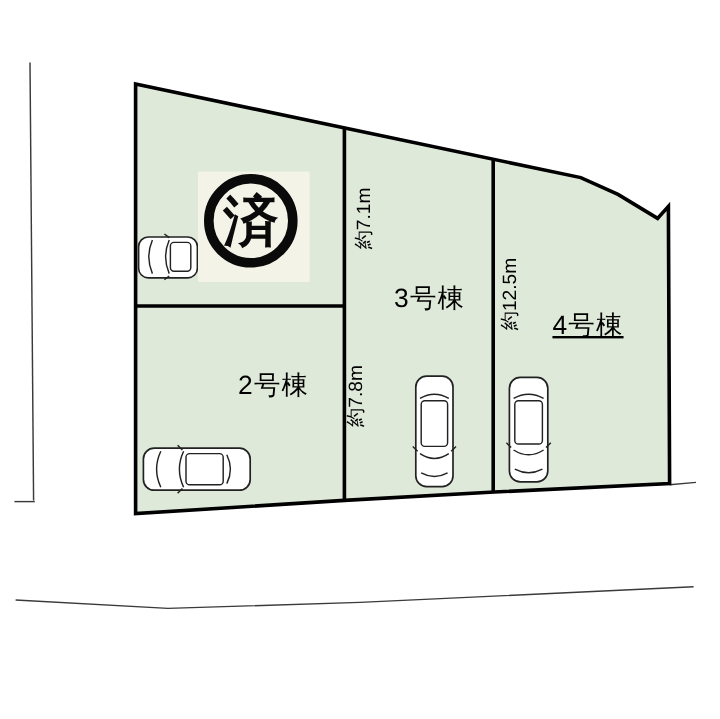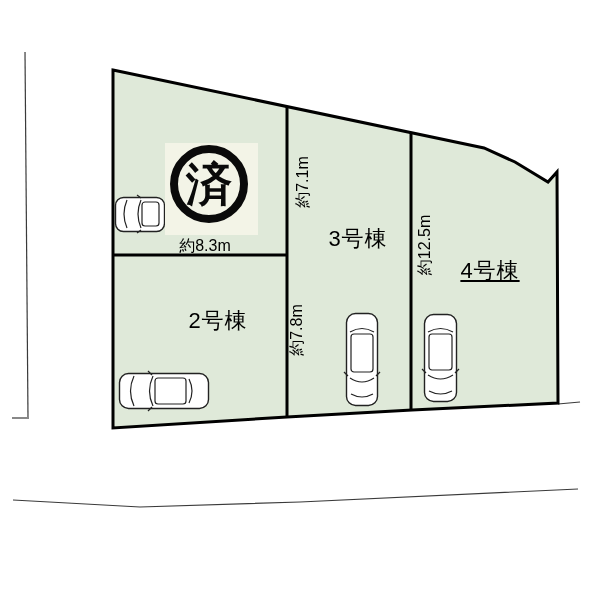--- a/index.html
+++ b/index.html
@@ -93,27 +93,26 @@
       <path class="car-line" d="M32,60 l4,-4"></path>
     </g>
   </svg>
 
   <div class="sold-box">
     <div class="sold-circle">
       <span>済</span>
     </div>
   </div>
 
-  <div class="label dim-label" style="left:145px; top:236px; width:120px;">約8.3m</div>
 
   <div class="label dim-label dim-vertical" style="left:267px; top:173px; width:70px; height:18px;">約7.1m</div>
 
   <div class="label dim-label dim-vertical" style="left:261px; top:321px; width:70px; height:18px;">約7.8m</div>
 
   <div class="label dim-label dim-vertical" style="left:386px; top:236px; width:76px; height:18px;">約12.5m</div>
 
-  <div class="label plot-label" style="left:158px; top:306px; width:120px;">2号棟</div>
+  <div class="label plot-label" style="left:168px; top:306px; width:120px;">2号棟</div>
 
-  <div class="label plot-label" style="left:298px; top:224px; width:120px;">3号棟</div>
+  <div class="label plot-label" style="left:298px; top:234px; width:120px;">3号棟</div>
 
   <div class="label plot-label" style="left:430px; top:256px; width:120px;text-decoration:underline;">4号棟</div>
 
 </div>
 
 </body></html>

